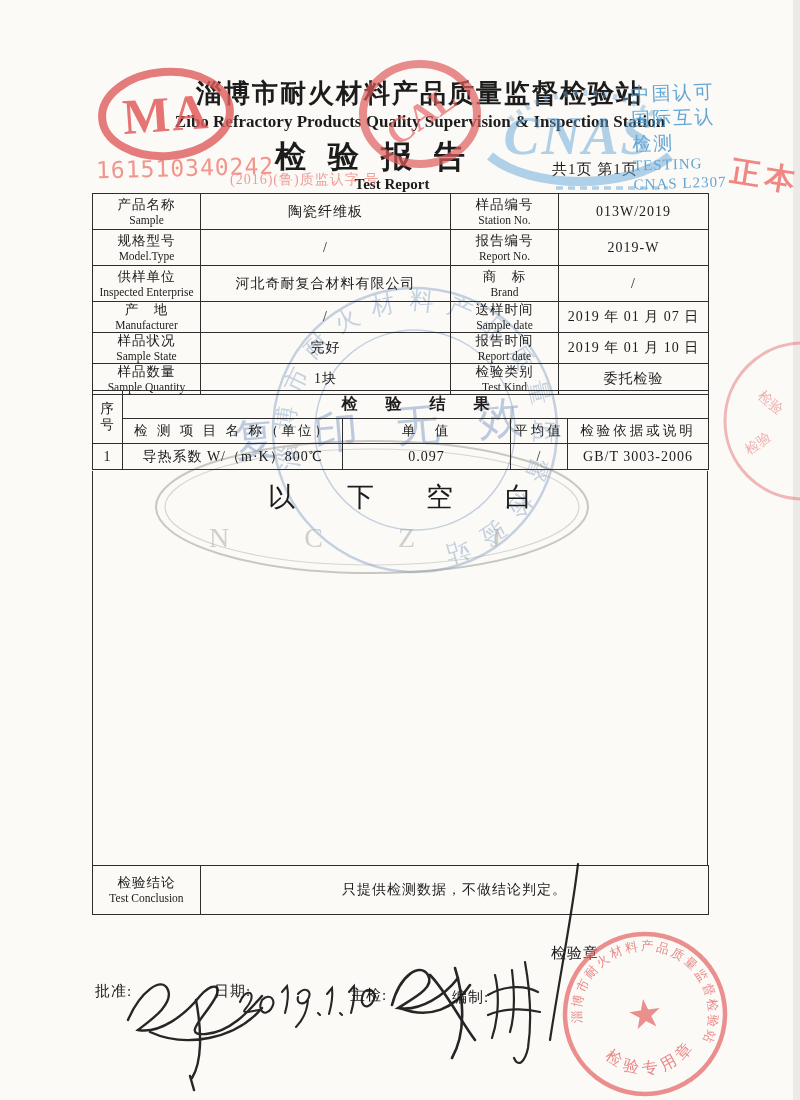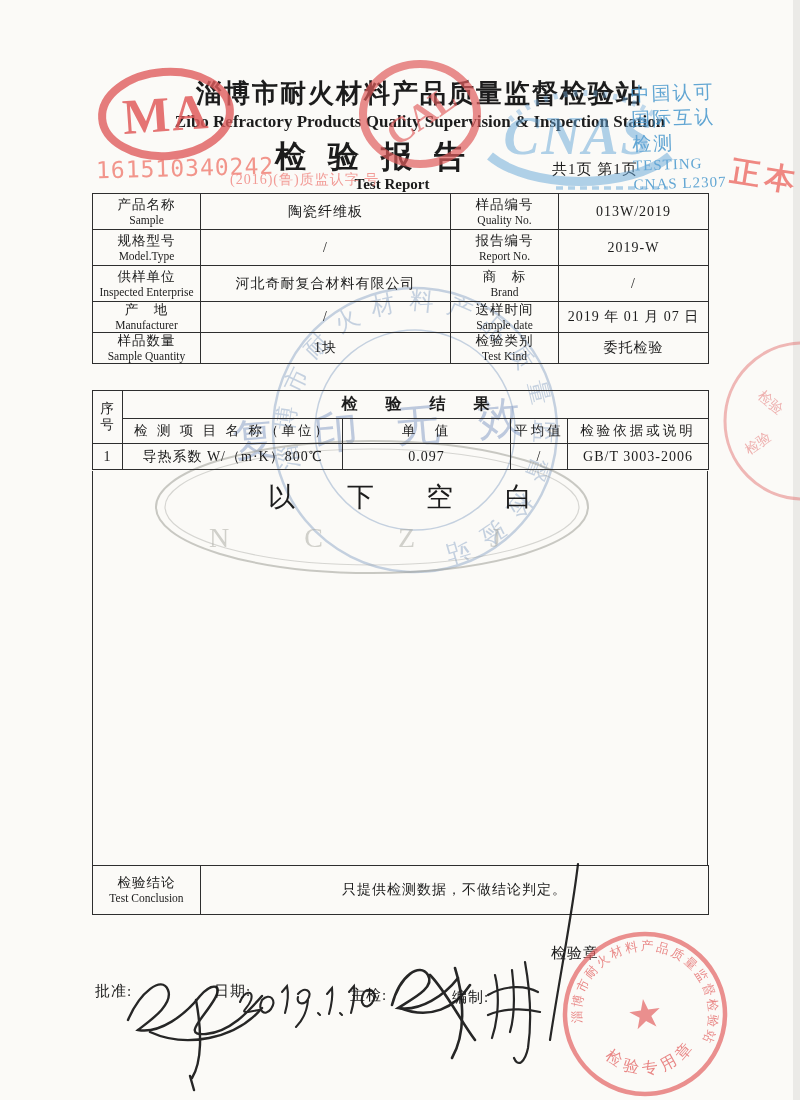--- a/index.html
+++ b/index.html
@@ -122,21 +122,21 @@
     <tbody id="info-body">
 
     <tr style="height: 36px;">
           <td>
             <div class="cnl">产品名称</div>
             <div class="enl">Sample</div>
           </td>
           <td class="val">陶瓷纤维板</td>
           <td>
             <div class="cnl">样品编号</div>
-            <div class="enl">Quality No.</div>
+            <div class="enl">Station No.</div>
           </td>
           <td class="val">013W/2019</td>
         </tr>
         <tr style="height: 36px;">
           <td>
             <div class="cnl">规格型号</div>
             <div class="enl">Model.Type</div>
           </td>
           <td class="val">/</td>
           <td>
@@ -161,20 +161,32 @@
           <td>
             <div class="cnl">产　地</div>
             <div class="enl">Manufacturer</div>
           </td>
           <td class="val">/</td>
           <td>
             <div class="cnl">送样时间</div>
             <div class="enl">Sample date</div>
           </td>
           <td class="val">2019 年 01 月 07 日</td>
+        </tr>
+        <tr style="height: 31px;">
+          <td>
+            <div class="cnl">样品状况</div>
+            <div class="enl">Sample State</div>
+          </td>
+          <td class="val">完好</td>
+          <td>
+            <div class="cnl">报告时间</div>
+            <div class="enl">Report date</div>
+          </td>
+          <td class="val">2019 年 01 月 10 日</td>
         </tr>
         <tr style="height: 31px;">
           <td>
             <div class="cnl">样品数量</div>
             <div class="enl">Sample Quantity</div>
           </td>
           <td class="val">1块</td>
           <td>
             <div class="cnl">检验类别</div>
             <div class="enl">Test Kind</div>

